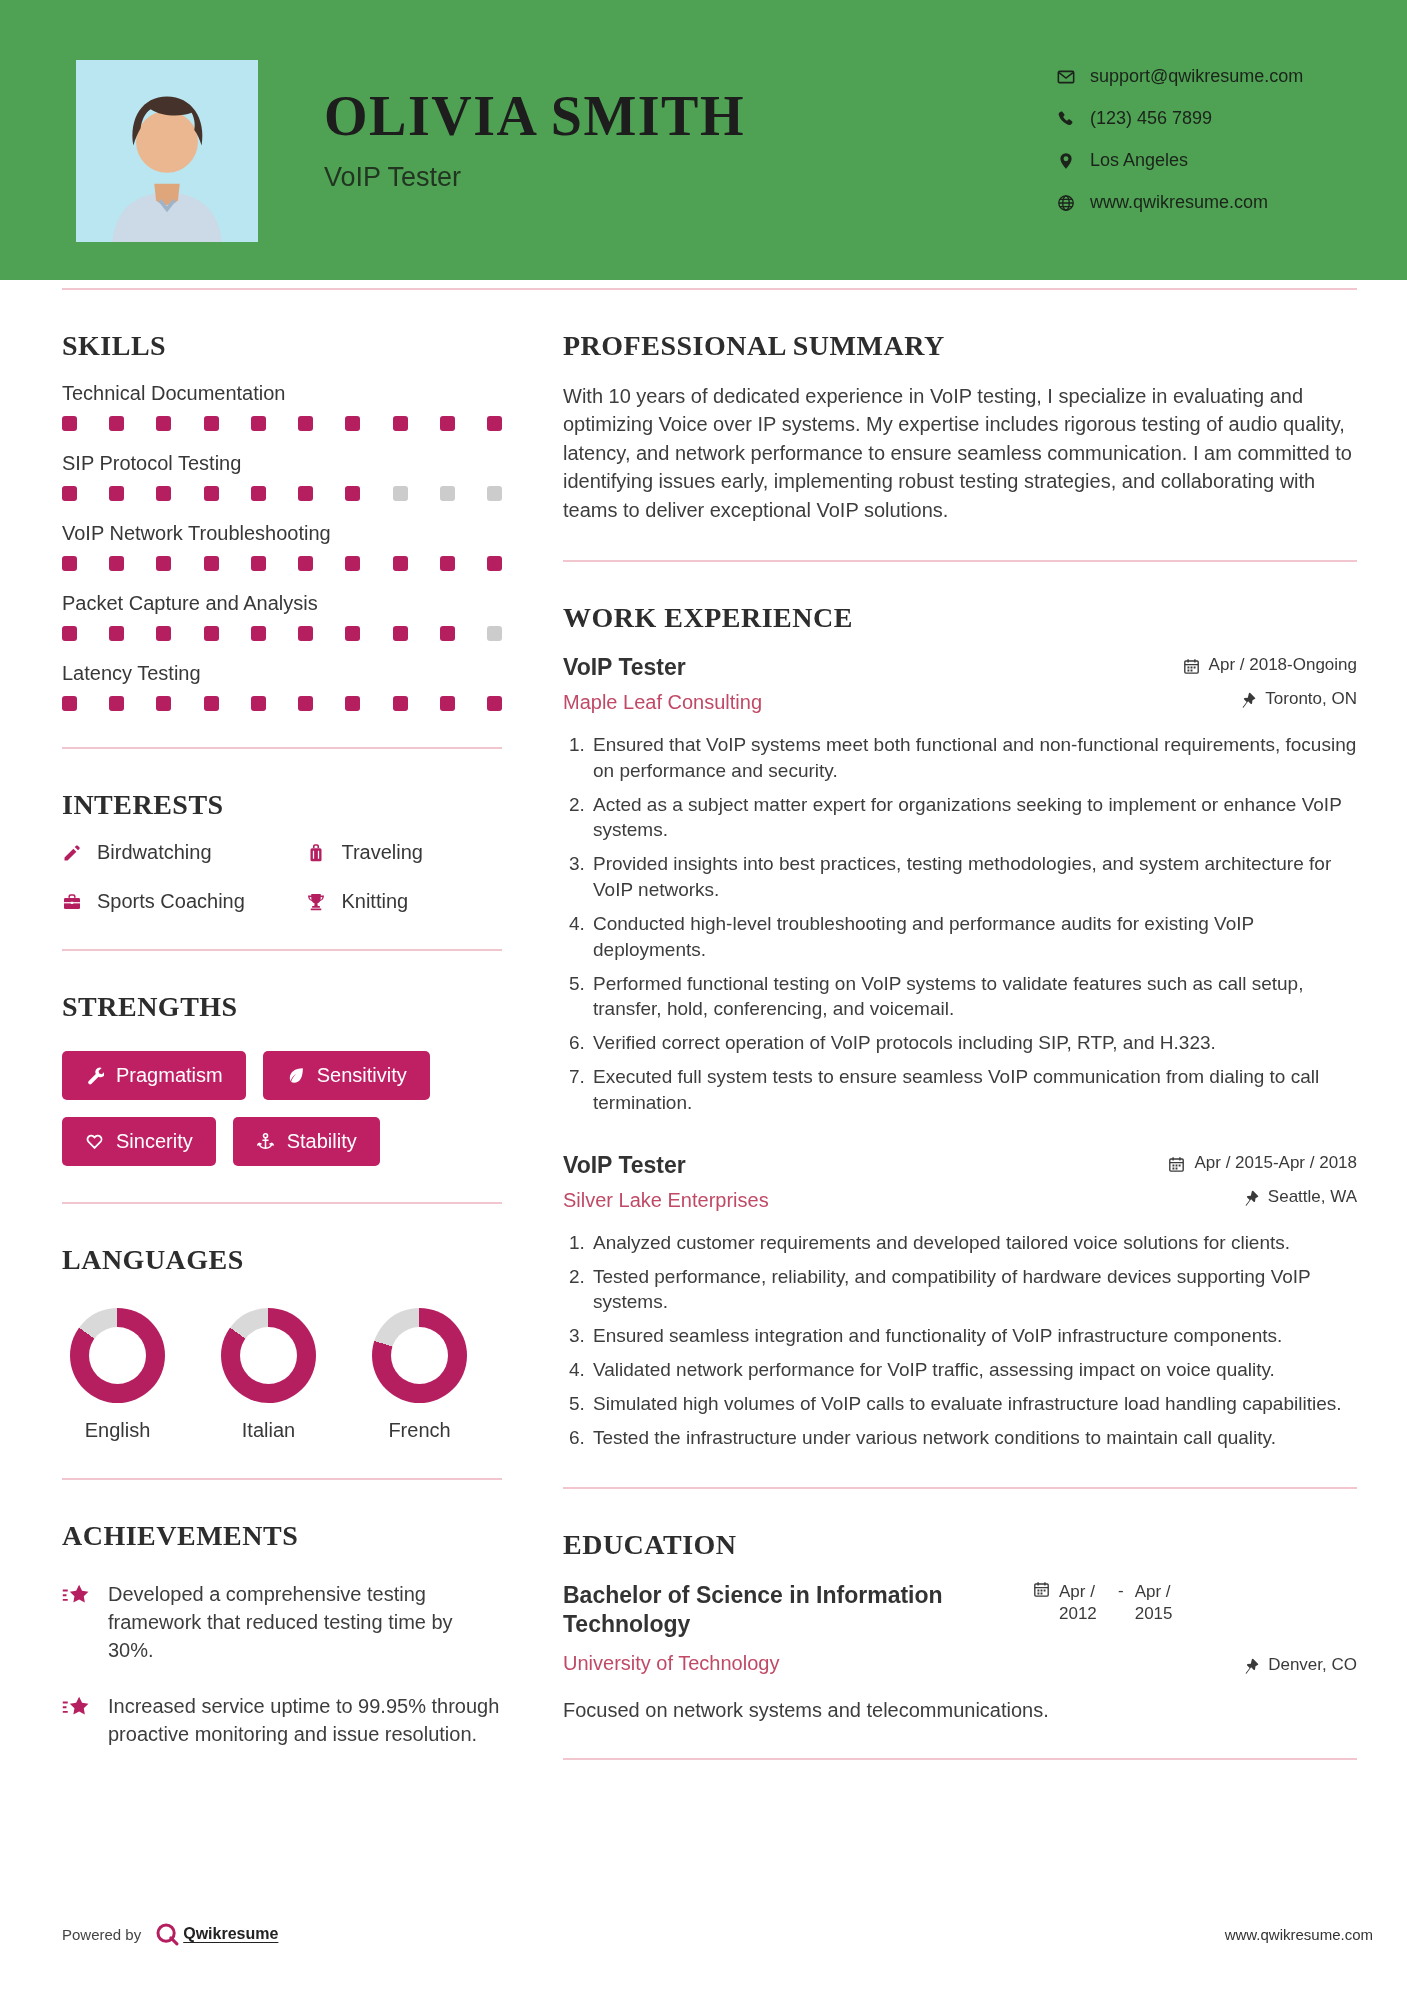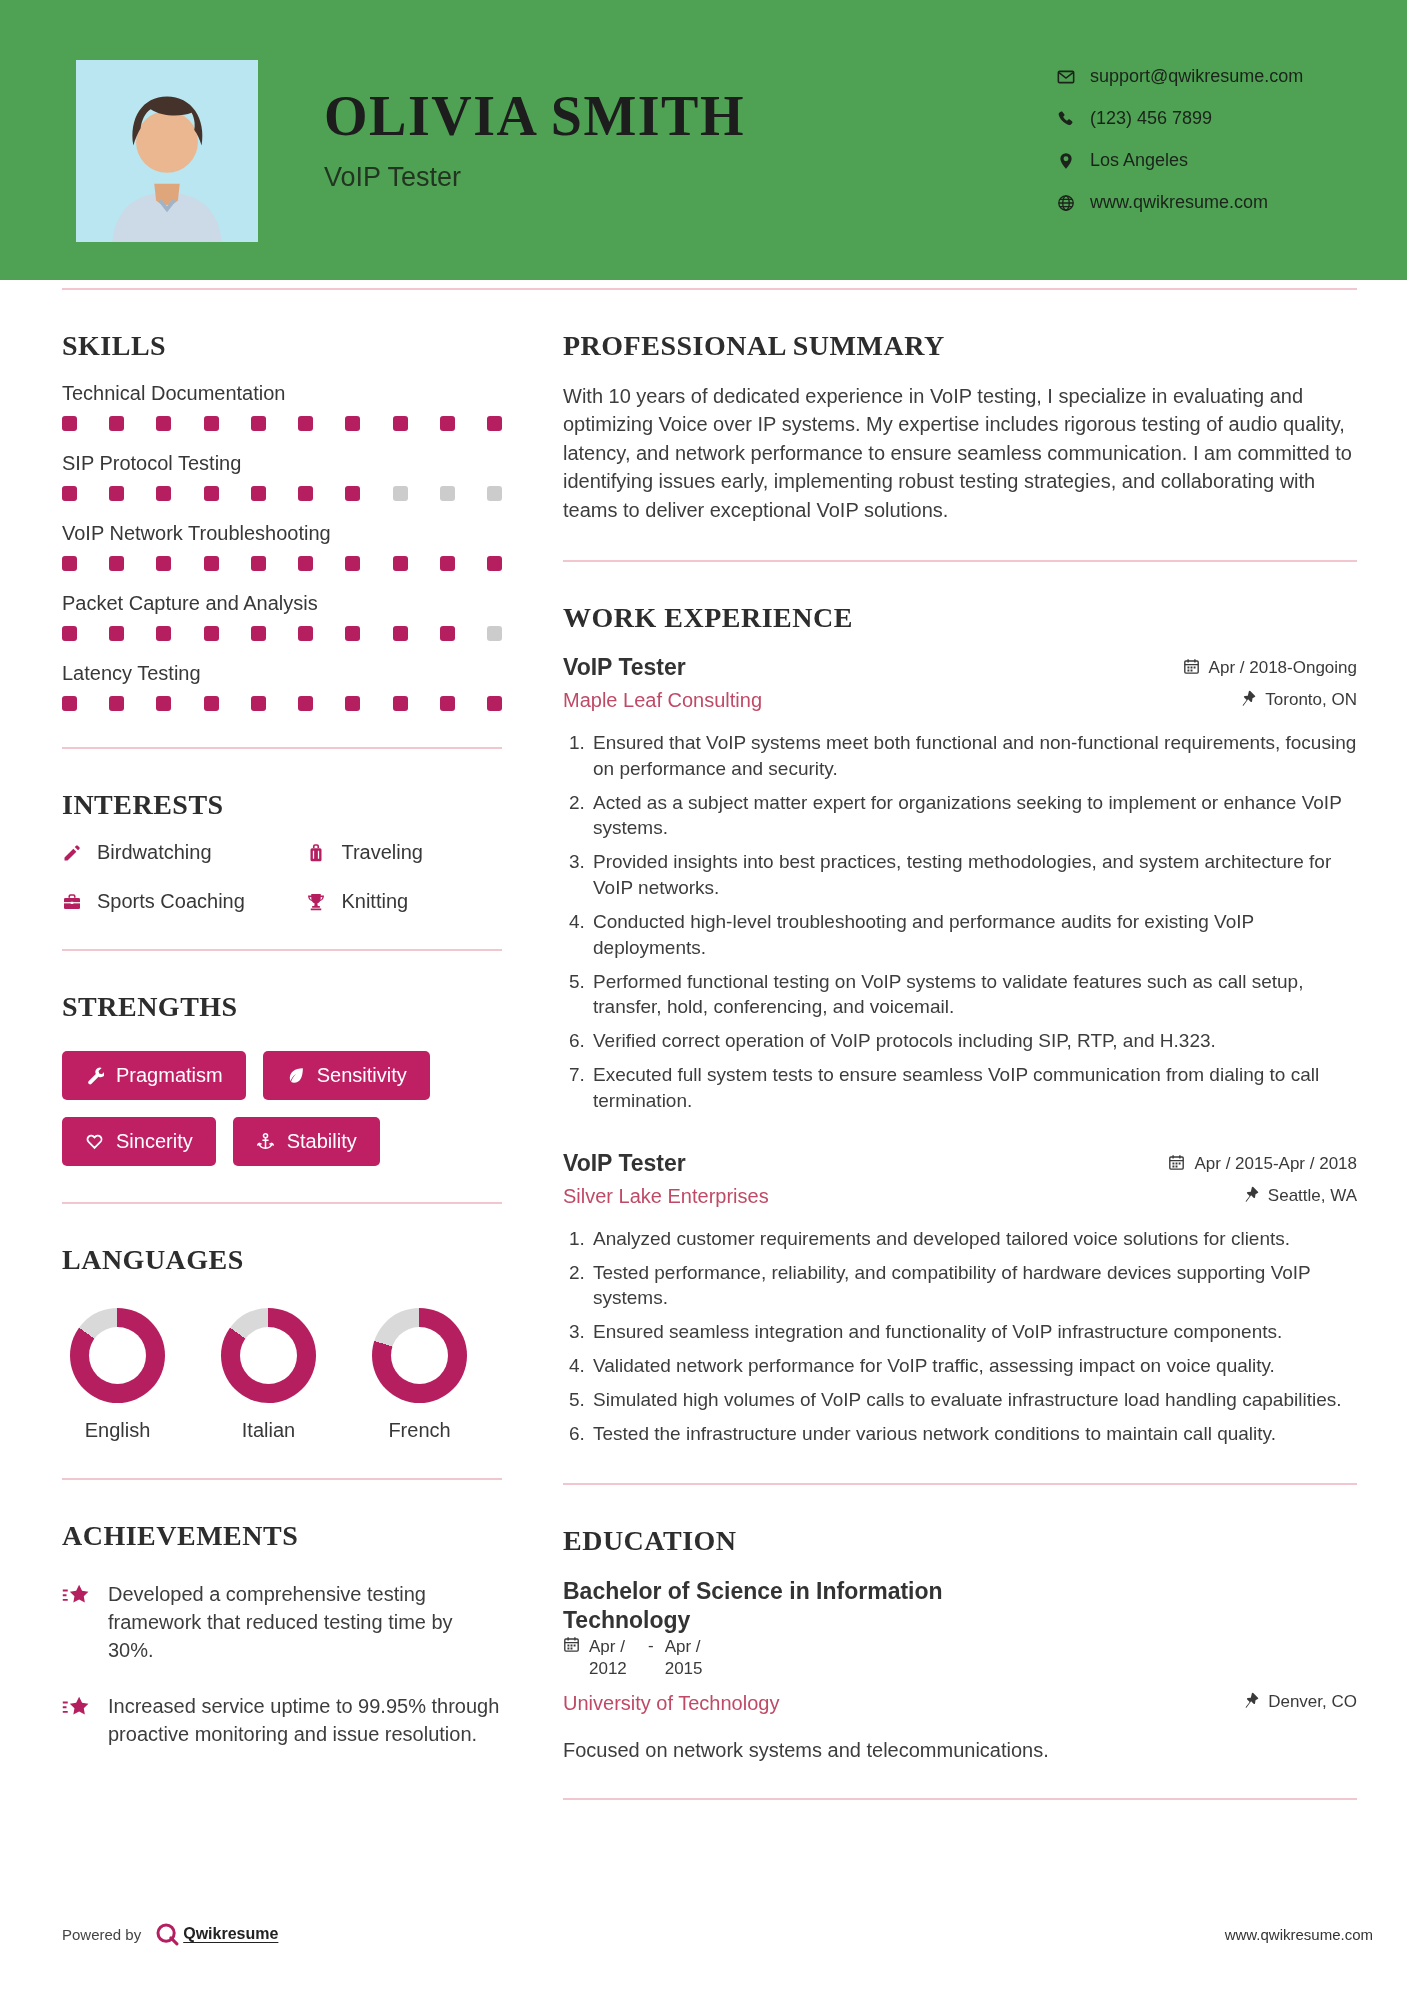--- a/index.html
+++ b/index.html
@@ -58,29 +58,29 @@
   
   .ach{display:flex;gap:18px;margin-top:28px;align-items:flex-start;}
   .ach .icon{width:28px;height:28px;color:var(--accent_magenta);flex:none;margin-top:2px;}
   .ach-text{font-size:20px;line-height:1.4;color:#3d3d3d;}
 
   
   .summary{margin:0;font-size:20px;line-height:1.42;color:#3d3d3d;}
   .job{margin-bottom:36px;}
   .job-head{display:flex;justify-content:space-between;align-items:baseline;}
   .job-title{font-size:23px;font-weight:700;color:#333;}
-  .meta{display:flex;align-items:flex-start;gap:9px;font-size:17px;color:#3a3a3a;}
+  .meta{display:flex;align-items:flex-end;gap:9px;font-size:17px;color:#3a3a3a;}
   .meta .icon{width:17px;height:17px;color:#3a3a3a;flex:none;}
   .job-sub{display:flex;justify-content:space-between;align-items:baseline;margin-top:8px;}
   .company{font-size:20px;color:var(--company_rose);}
   ol.bullets{margin:18px 0 0;padding-left:27px;font-size:19px;line-height:1.36;color:#3d3d3d;}
   ol.bullets li{margin-bottom:8px;padding-left:3px;}
 
   
-  .edu-head{display:flex;align-items:flex-start;flex-direction:column;}
+  .edu-head{display:flex;align-items:flex-start;}
   .degree{font-size:23px;font-weight:700;color:#333;max-width:470px;line-height:1.3;}
   .edu-dates{align-items:flex-start;}
   .edu-date{display:inline-block;width:48px;line-height:1.3;}
   .dash{margin:0 2px;}
   .edu-sub{display:flex;justify-content:space-between;margin-top:12px;}
   .edu-note{font-size:20px;margin:24px 0 0;color:#3d3d3d;}
 
   
   .footer{position:absolute;left:62px;right:34px;bottom:44px;display:flex;
           align-items:center;font-size:15px;color:#444;}

